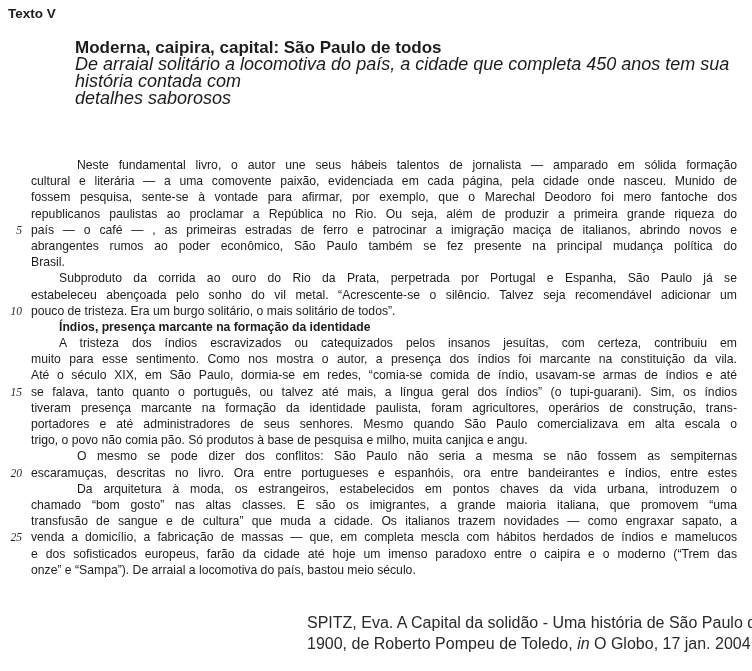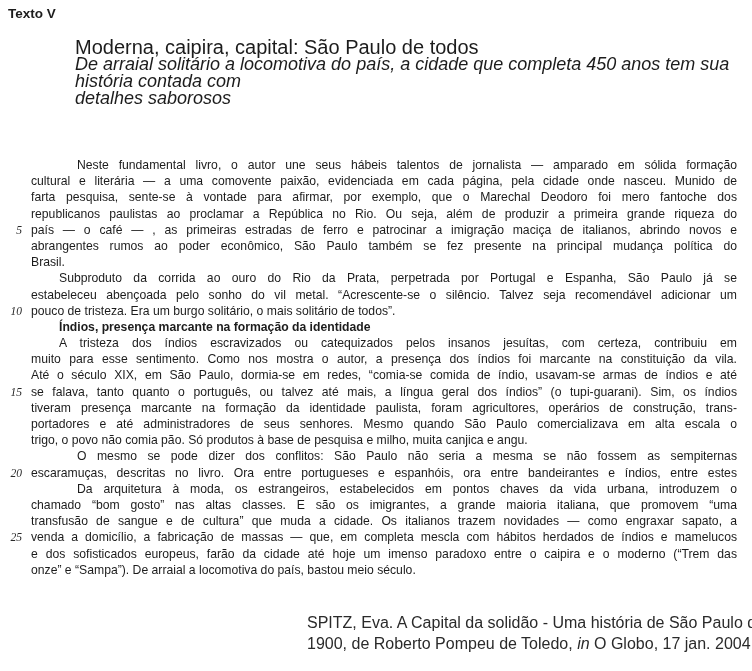--- a/index.html
+++ b/index.html
@@ -17,21 +17,21 @@
     border-radius: 25px;
   }
   .doc-label {
     position: absolute; left: 8px; top: 6px;
     font-size: 13.5px; font-weight: bold;
   }
   .article-header {
     position: absolute; left: 75px; top: 39px; width: 666px;
   }
   .article-title {
-    font-size: 20px; font-weight: normal; line-height: 17px;
+    font-size: 17px; font-weight: bold; line-height: 17px;
   }
   .article-subtitle {
     font-size: 18px; font-style: italic; line-height: 17px;
   }
   .body-text {
     position: absolute; left: 0; top: 157px; width: 648px;
   }
   .line {
     display: flex; height: 16.2px; align-items: baseline;
   }
@@ -86,21 +86,21 @@
       <div class="line">
         <span class="num"></span>
         <span class="txt j ind-lg">Neste fundamental livro, o autor une seus hábeis talentos de jornalista — amparado em sólida formação</span>
       </div>
       <div class="line">
         <span class="num"></span>
         <span class="txt j">cultural e literária — a uma comovente paixão, evidenciada em cada página, pela cidade onde nasceu. Munido de</span>
       </div>
       <div class="line">
         <span class="num"></span>
-        <span class="txt j">farta pesquisa, sente-se à vontade para afirmar, por exemplo, que o Marechal Deodoro foi mero fantoche dos</span>
+        <span class="txt j">fossem pesquisa, sente-se à vontade para afirmar, por exemplo, que o Marechal Deodoro foi mero fantoche dos</span>
       </div>
       <div class="line">
         <span class="num"></span>
         <span class="txt j">republicanos paulistas ao proclamar a República no Rio. Ou seja, além de produzir a primeira grande riqueza do</span>
       </div>
       <div class="line">
         <span class="num">5</span>
         <span class="txt j">país — o café — , as primeiras estradas de ferro e patrocinar a imigração maciça de italianos, abrindo novos e</span>
       </div>
       <div class="line">

